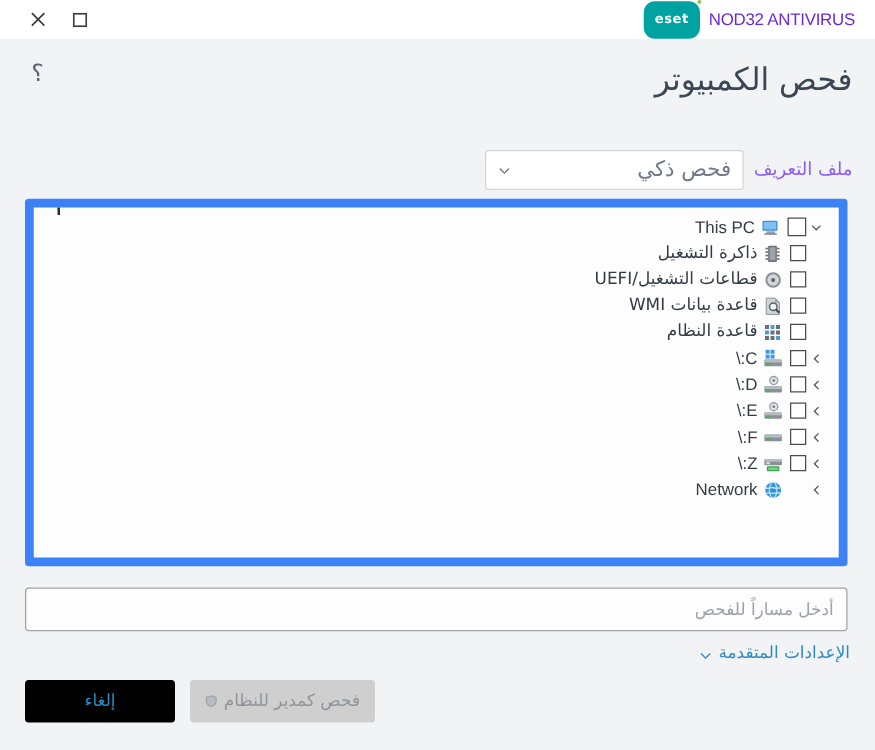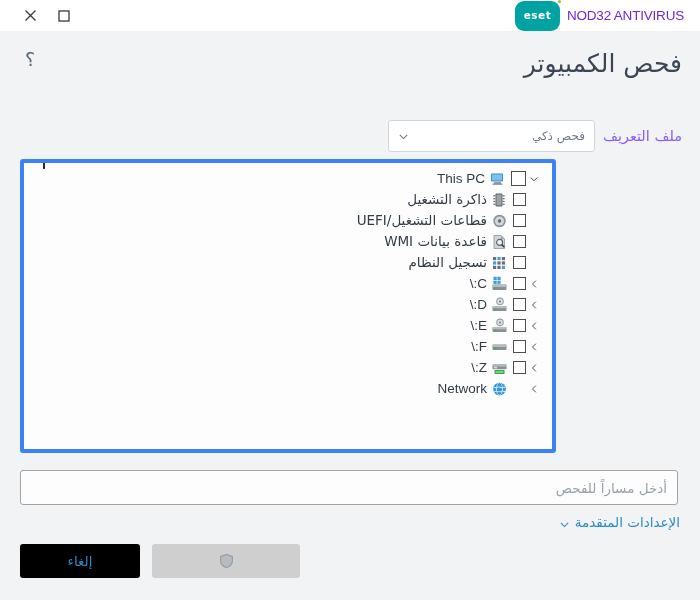--- a/index.html
+++ b/index.html
@@ -143,41 +143,41 @@
     border: 1px solid #d2d6db;
     border-radius: 3px;
     display: flex;
     align-items: center;
     position: relative;
     cursor: pointer;
   }
   .profile-select-value {
     position: absolute;
     right: 9px;
-    font-size: 12px;
+    font-size: 17px;
     color: #707a86;
     font-family: "DejaVu Sans", sans-serif;
     white-space: nowrap;
   }
   .profile-select-chev {
     position: absolute;
     left: 9px;
     width: 11px;
     height: 11px;
   }
 
   
   .tree-panel {
     position: absolute;
     top: 159px;
     left: 20px;
-    width: 536px;
+    width: 658px;
     height: 294px;
     background: #fdfdfd;
-    border: 4px solid #3b82f6;
+    border: 7px solid #3b82f6;
     border-radius: 3px;
     box-sizing: border-box;
     overflow: hidden;
   }
   .tick-mark {
     position: absolute;
     top: -1px;
     left: 19px;
     width: 2px;
     height: 7px;
@@ -449,21 +449,21 @@
             <rect x="6.4" y="2" width="3.2" height="3.2" fill="#4a9fd8"></rect>
             <rect x="10.8" y="2" width="3.2" height="3.2" fill="#6b7076"></rect>
             <rect x="2" y="6.4" width="3.2" height="3.2" fill="#4a9fd8"></rect>
             <rect x="6.4" y="6.4" width="3.2" height="3.2" fill="#6b7076"></rect>
             <rect x="10.8" y="6.4" width="3.2" height="3.2" fill="#6b7076"></rect>
             <rect x="2" y="10.8" width="3.2" height="3.2" fill="#6b7076"></rect>
             <rect x="6.4" y="10.8" width="3.2" height="3.2" fill="#6b7076"></rect>
             <rect x="10.8" y="10.8" width="3.2" height="3.2" fill="#4a9fd8"></rect>
           </svg>
         </div>
-        <div class="tree-label">تسجيل النظام</div>
+        <div class="tree-label">قاعدة النظام</div>
       </div>
       <div class="tree-row level2">
         <div class="chev-cell">
           <svg width="10" height="10" viewBox="0 0 12 12">
             <path d="M8.2 2 L4.2 6 L8.2 10" stroke="#4a5058" stroke-width="1.2" fill="none"></path>
           </svg>
         </div>
         <div class="cb"></div>
         <div class="ico">
           <svg width="17" height="16" viewBox="0 0 17 16">
@@ -577,18 +577,19 @@
 <div class="adv-link">
   <div class="adv-link-text">الإعدادات المتقدمة</div>
   <svg width="11" height="11" viewBox="0 0 12 12">
     <path d="M2 4.2 L6 8.2 L10 4.2" stroke="#2b8cc4" stroke-width="1.2" fill="none"></path>
   </svg>
 </div>
 
 <div class="btn-row">
   <button class="btn btn-cancel">إلغاء</button>
   <button class="btn btn-admin">
+    <span>فحص كمدير للنظام</span>
     <svg width="15" height="16" viewBox="0 0 15 16">
       <path d="M7.5 0.8 L14 3 V8 C14 11.6 11.2 14.2 7.5 15.2 C3.8 14.2 1 11.6 1 8 V3 Z" fill="#9aa0a6"></path>
       <path d="M7.5 2.2 L12.7 4 V8 C12.7 10.9 10.5 13 7.5 13.9 C4.5 13 2.3 10.9 2.3 8 V4 Z" fill="#b8bcc0"></path>
     </svg>
   </button>
 </div>
 
 </body></html>

